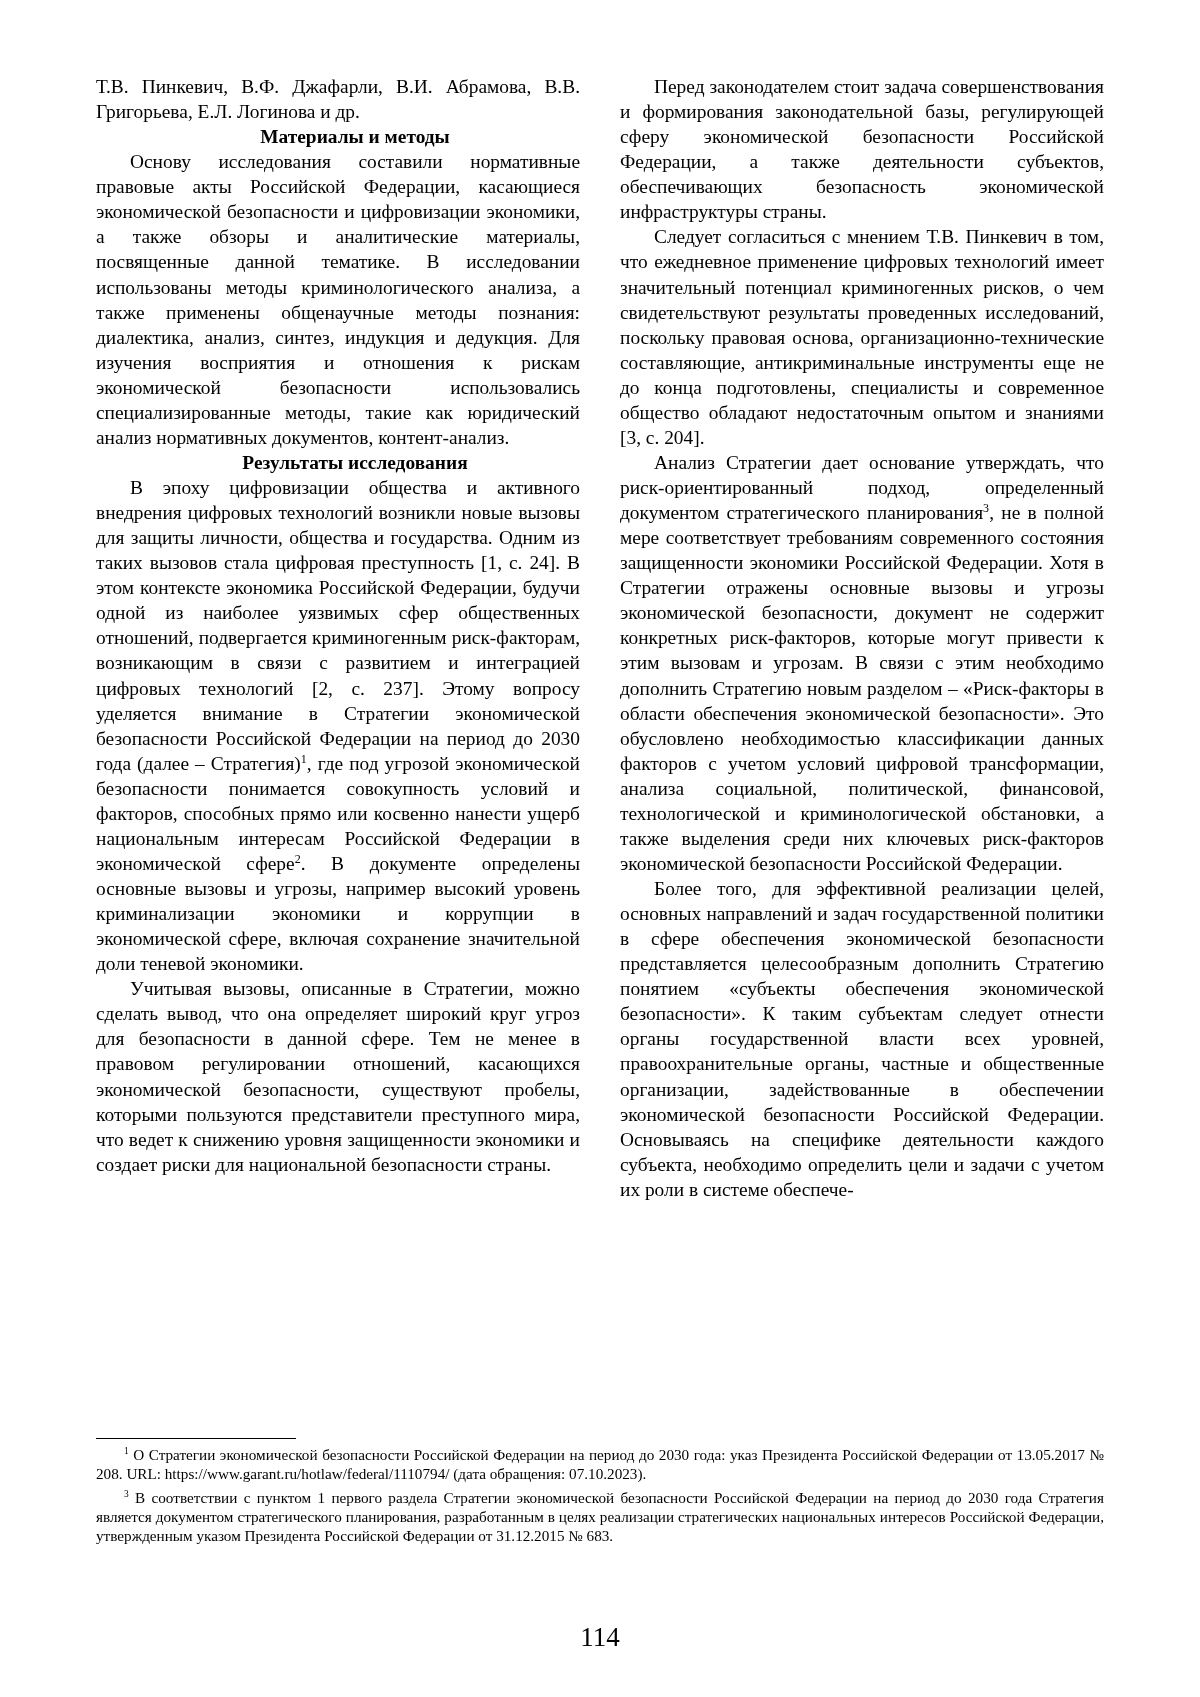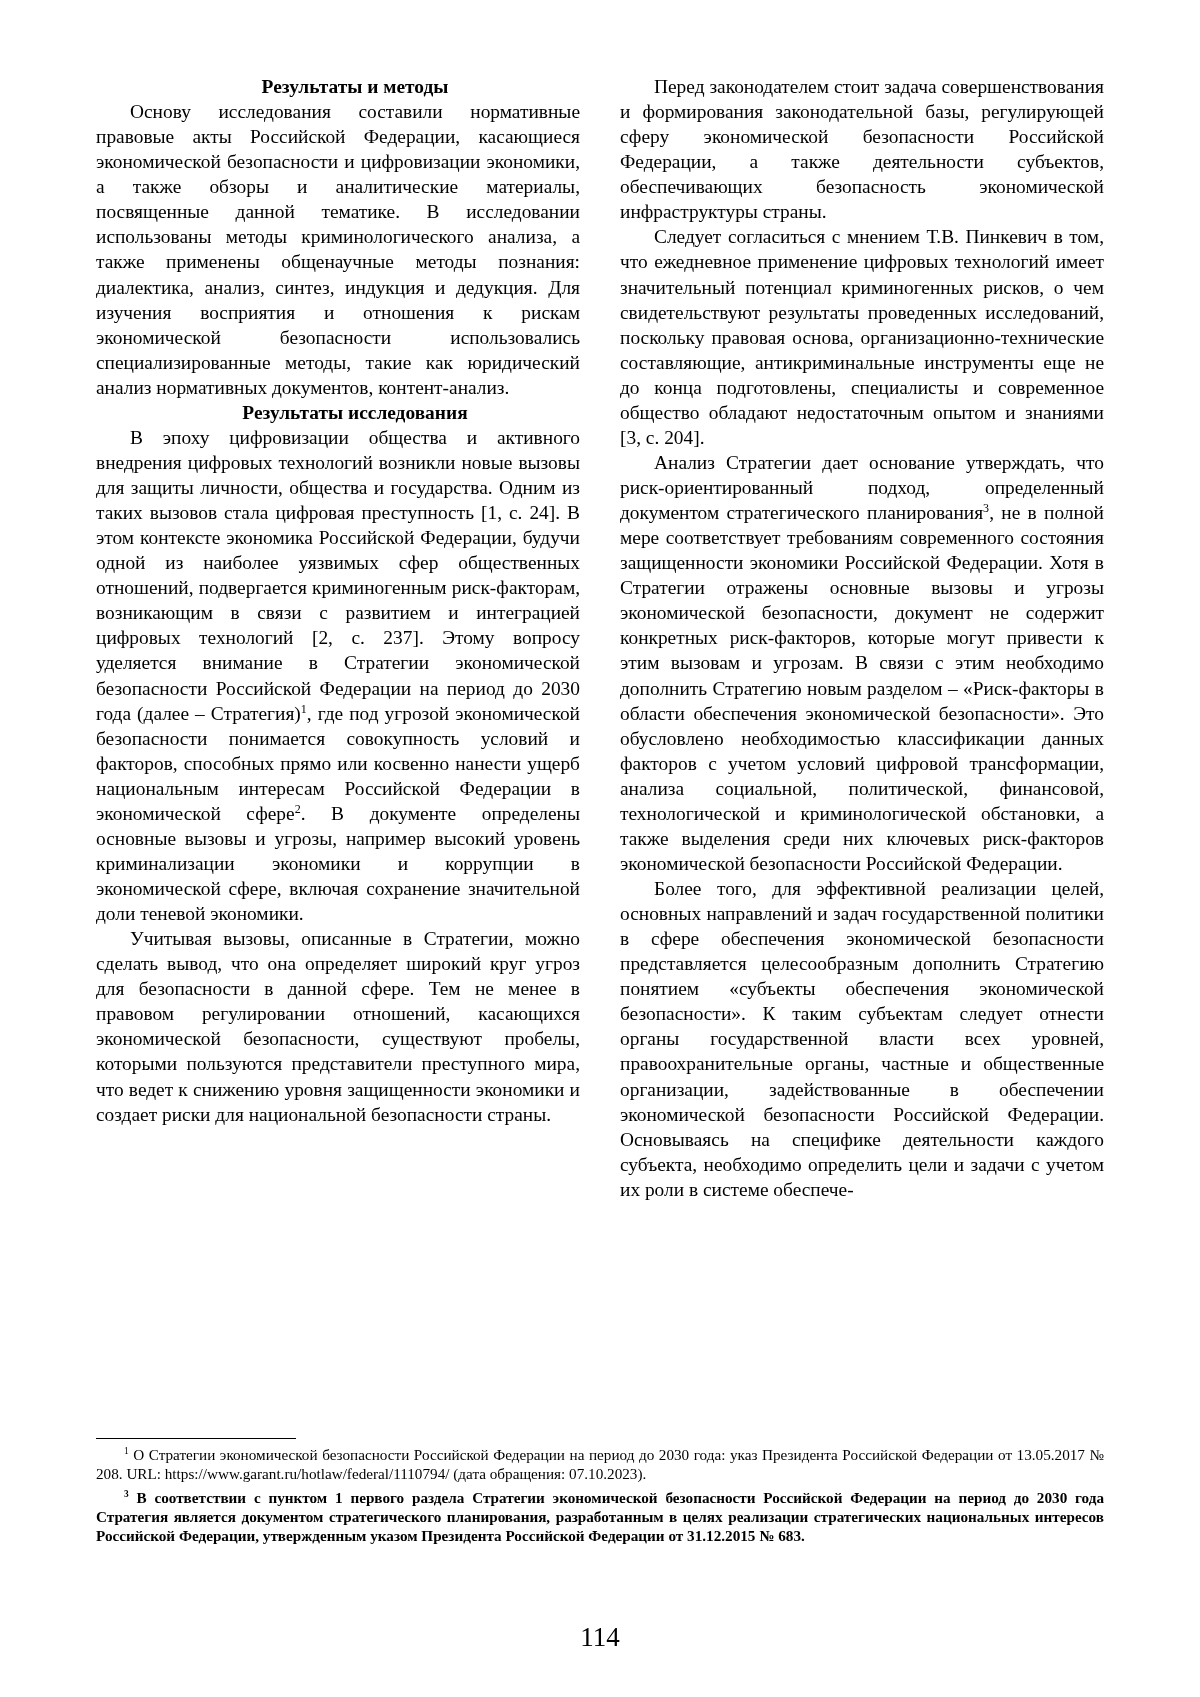--- a/index.html
+++ b/index.html
@@ -95,42 +95,42 @@
   }
   .footnotes p {
     margin: 0 0 6px 0;
     font-size: 15.2px;
     line-height: 1.23;
     text-align: justify;
     text-indent: 28px;
   }
   .footnotes p:last-child {
     margin-bottom: 12px;
-    font-weight: bold;
   }
   
   .page-number {
     position: absolute;
     left: 0;
     right: 0;
     top: 1622px;
     text-align: center;
     font-size: 27px;
   }
 </style>
 </head>
 <body>
 
 <div class="page">
 
 
   <div class="columns">
 
     <div class="col">
-      <p class="subhead">Результаты и методы</p>
+      <p class="noindent">Т.В. Пинкевич, В.Ф. Джафарли, В.И. Абрамова, В.В. Григорьева, Е.Л. Логинова и др.</p>
+      <p class="subhead">Материалы и методы</p>
       <p>Основу исследования составили нормативные правовые акты Российской Федерации, касающиеся экономической безопасности и цифровизации экономики, а также обзоры и аналитические материалы, посвященные данной тематике. В исследовании использованы методы криминологического анализа, а также применены общенаучные методы познания: диалектика, анализ, синтез, индукция и дедукция. Для изучения восприятия и отношения к рискам экономической безопасности использовались специализированные методы, такие как юридический анализ нормативных документов, контент-анализ.</p>
       <p class="subhead">Результаты исследования</p>
       <p><span>В эпоху цифровизации общества и активного внедрения цифровых технологий возникли новые вызовы для защиты личности, общества и государства. Одним из таких вызовов стала цифровая преступность [1, с. 24]. В этом контексте экономика Российской Федерации, будучи одной из наиболее уязвимых сфер общественных отношений, подвергается криминогенным риск-факторам, возникающим в связи с развитием и интеграцией цифровых технологий [2, с. 237]. Этому вопросу уделяется внимание в Стратегии экономической безопасности Российской Федерации на период до 2030 года (далее – Стратегия)</span><sup>1</sup><span>, где под угрозой экономической безопасности понимается совокупность условий и факторов, способных прямо или косвенно нанести ущерб национальным интересам Российской Федерации в экономической сфере</span><sup>2</sup><span>. В документе определены основные вызовы и угрозы, например высокий уровень криминализации экономики и коррупции в экономической сфере, включая сохранение значительной доли теневой экономики.</span></p>
       <p>Учитывая вызовы, описанные в Стратегии, можно сделать вывод, что она определяет широкий круг угроз для безопасности в данной сфере. Тем не менее в правовом регулировании отношений, касающихся экономической безопасности, существуют пробелы, которыми пользуются представители преступного мира, что ведет к снижению уровня защищенности экономики и создает риски для национальной безопасности страны.</p>
     </div>
 
     <div class="col">
       <p>Перед законодателем стоит задача совершенствования и формирования законодательной базы, регулирующей сферу экономической безопасности Российской Федерации, а также деятельности субъектов, обеспечивающих безопасность экономической инфраструктуры страны.</p>
       <p>Следует согласиться с мнением Т.В. Пинкевич в том, что ежедневное применение цифровых технологий имеет значительный потенциал криминогенных рисков, о чем свидетельствуют результаты проведенных исследований, поскольку правовая основа, организационно-технические составляющие, антикриминальные инструменты еще не до конца подготовлены, специалисты и современное общество обладают недостаточным опытом и знаниями [3, с. 204].</p>
       <p><span>Анализ Стратегии дает основание утверждать, что риск-ориентированный подход, определенный документом стратегического планирования</span><sup>3</sup><span>, не в полной мере соответствует требованиям современного состояния защищенности экономики Российской Федерации. Хотя в Стратегии отражены основные вызовы и угрозы экономической безопасности, документ не содержит конкретных риск-факторов, которые могут привести к этим вызовам и угрозам. В связи с этим необходимо дополнить Стратегию новым разделом – «Риск-факторы в области обеспечения экономической безопасности». Это обусловлено необходимостью классификации данных факторов с учетом условий цифровой трансформации, анализа социальной, политической, финансовой, технологической и криминологической обстановки, а также выделения среди них ключевых риск-факторов экономической безопасности Российской Федерации.</span></p>

